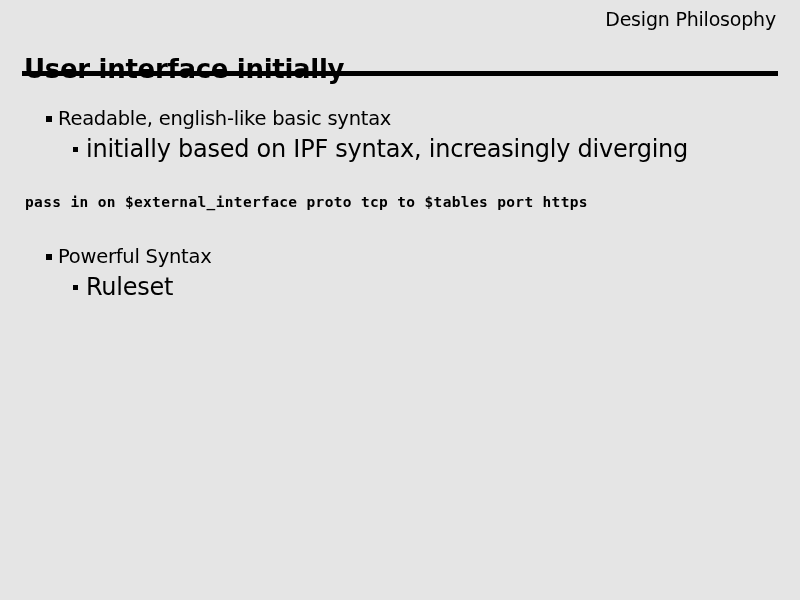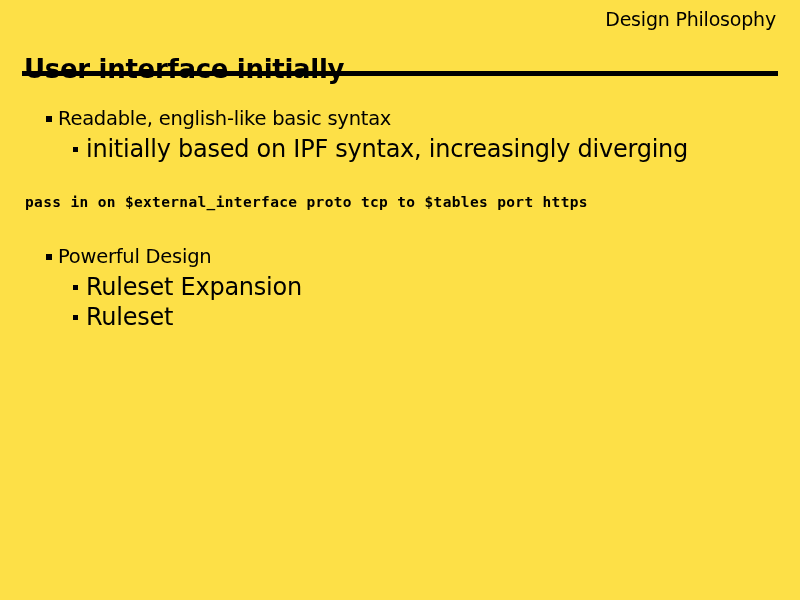--- a/index.html
+++ b/index.html
@@ -13,21 +13,21 @@
     overflow: hidden;
     background: #f6faf7;
     font-family: "DejaVu Sans", sans-serif;
     color: #000000;
   }
 
   #slide {
     position: relative;
     width: 800px;
     height: 600px;
-    background: #fde047;
+    background: #e5e5e5;
   }
 
   
   .section-label {
     position: absolute;
     top: 8px;
     right: 24px;
     font-family: "DejaVu Sans", sans-serif;
     font-size: 19px;
     line-height: 22px;
@@ -166,26 +166,25 @@
 
     <pre class="code-line">pass in on $external_interface proto tcp to $tables port https</pre>
 
     <div class="gap-after-code"></div>
 
     <ul class="bullet-list">
 
 
       <li class="bullet lvl1">
         <span class="marker"></span>
-        <span class="text">Powerful Design</span>
+        <span class="text">Powerful Syntax</span>
       </li>
 
       <li class="bullet lvl2">
         <span class="marker"></span>
-        <span class="text">Ruleset Expansion</span>
       </li>
 
 
       <li class="bullet lvl2">
         <span class="marker"></span>
         <span class="text">Ruleset</span>
       </li>
 
     </ul>
 

